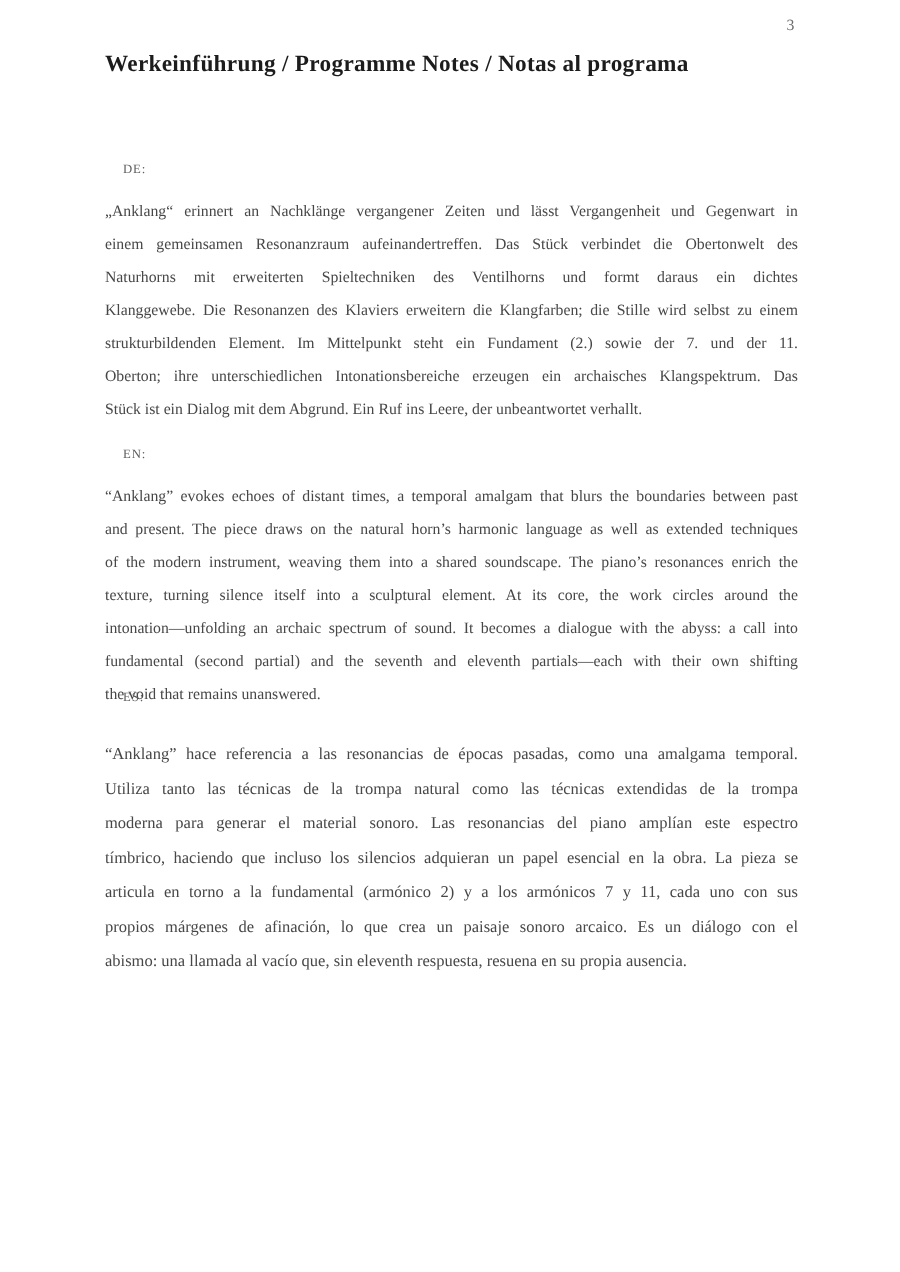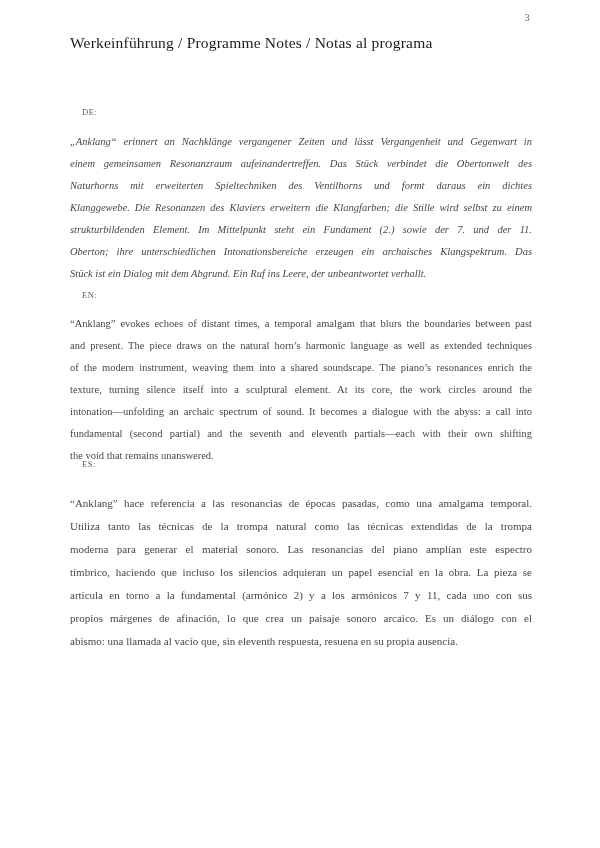--- a/index.html
+++ b/index.html
@@ -23,45 +23,45 @@
     font-size: 10.5px;
     color: #6b6b6b;
     text-align: center;
   }
   .doc-title {
     position: absolute;
     top: 34px;
     left: 70px;
     width: 462px;
     font-size: 15.5px;
-    font-weight: normal;
+    font-weight: bold;
     letter-spacing: 0.2px;
     color: #1c1c1c;
     white-space: nowrap;
   }
   .section-label {
     position: absolute;
     left: 70px;
     font-size: 8.5px;
     letter-spacing: 0.6px;
     color: #5d5d5d;
     font-family: "Liberation Serif", "DejaVu Serif", serif;
     margin-left: 12px;
   }
   .label-de { top: 107px; }
-  .label-en { top: 290px; }
+  .label-en { top: 297px; }
   .label-es { top: 459px; }
   .para {
     position: absolute;
     left: 70px;
     width: 462px;
     color: #474747;
   }
-  .para-de { top: 131px; font-style: italic; }
-  .para-en { top: 313px; }
+  .para-de { top: 131px; }
+  .para-en { top: 321px; }
   .para-es { top: 492px; }
   .para .line {
     text-align: justify;
     text-align-last: justify;
     white-space: normal;
     word-spacing: -2px;
     overflow: visible;
   }
   .para-de .line, .para-en .line {
     font-size: 10.5px;

